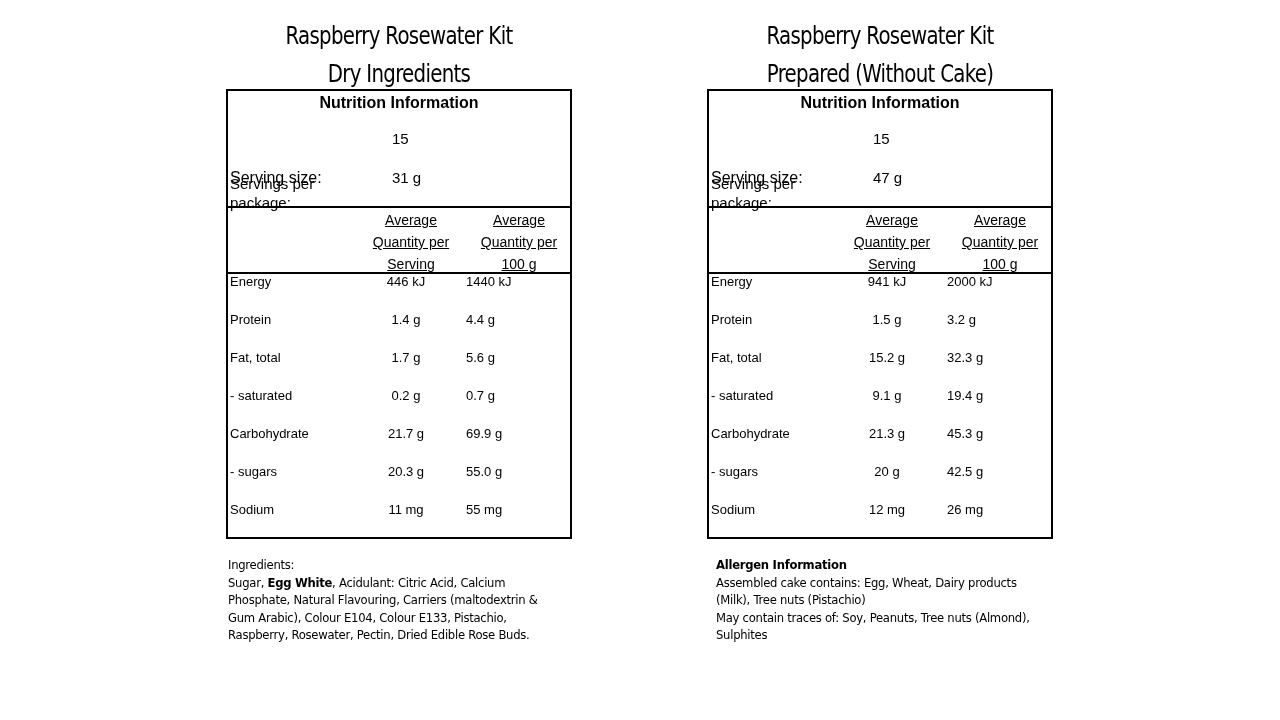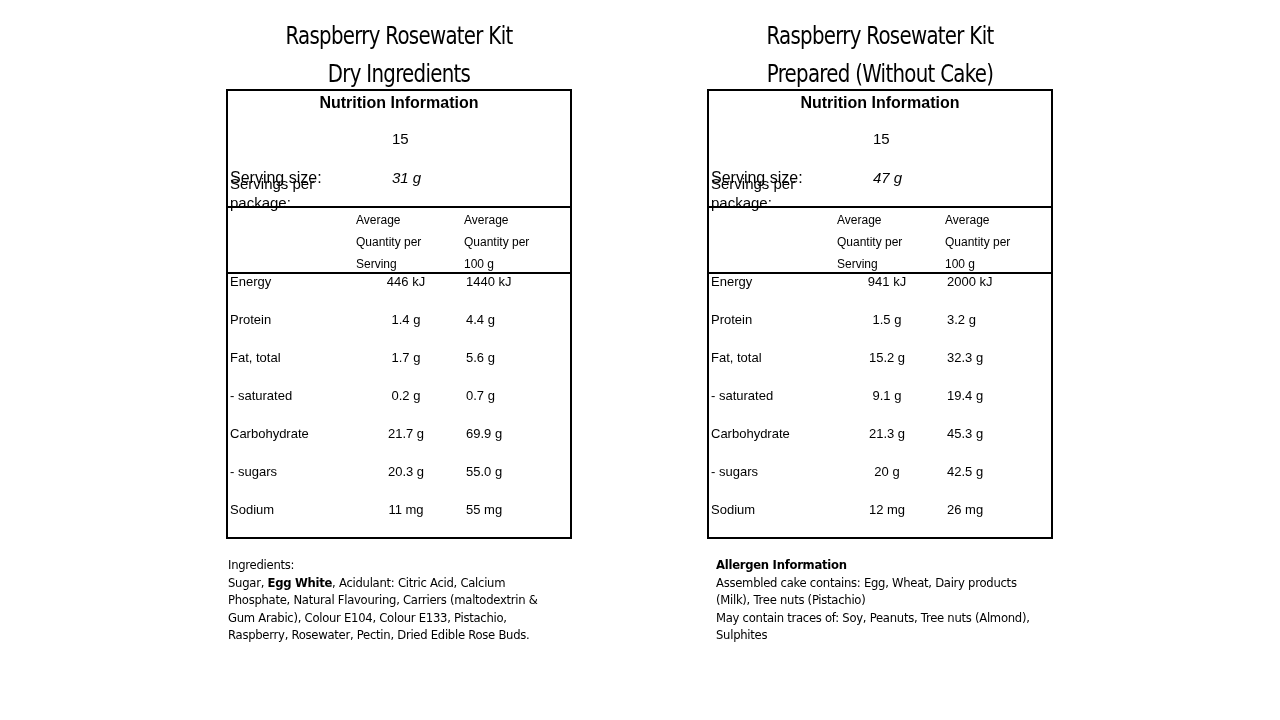--- a/index.html
+++ b/index.html
@@ -10,22 +10,22 @@
     .title { position: absolute; top: 17px; left: -30px; width: 406px; text-align: center; font-family: "DejaVu Sans", sans-serif; font-size: 25px; line-height: 38px; letter-spacing: -0.8px; font-stretch: condensed; transform: scaleX(0.88); transform-origin: center; }
     .label { position: absolute; top: 89px; left: 0; width: 346px; height: 450px; border: 2px solid #000; box-sizing: border-box; }
     .sec { position: absolute; left: 0; right: 0; }
     .sec1 { top: 0; height: 115px; border-bottom: 2px solid #000; }
     .sec2 { top: 115px; height: 66px; border-bottom: 2px solid #000; }
     .sec3 { top: 181px; bottom: 0; }
     .nhead { position: absolute; top: 3px; left: 0; right: 0; text-align: center; font-weight: bold; font-size: 16px; }
     .sp-label { position: absolute; left: 2px; top: 39px; font-size: 15px; line-height: 19px; width: 120px; margin-top: 44px; }
     .sp-val { position: absolute; left: 164px; top: 39px; font-size: 15px; }
     .ss-label { position: absolute; left: 2px; top: 78px; font-size: 16px; }
-    .ss-val { position: absolute; left: 164px; top: 78px; font-size: 15px; font-style: italic; }
-    .colhead { position: absolute; top: 3px; width: 110px; text-align: left; font-size: 12px; line-height: 22px; }
+    .ss-val { position: absolute; left: 164px; top: 78px; font-size: 15px; }
+    .colhead { position: absolute; top: 3px; width: 110px; text-align: center; font-size: 14px; line-height: 22px; text-decoration: underline; }
     .colhead.c1 { left: 128px; }
     .colhead.c2 { left: 236px; }
     .row { position: absolute; left: 0; right: 0; height: 38px; font-size: 13px; }
     .row .n { position: absolute; left: 2px; top: 0; }
     .row .v1 { position: absolute; left: 130px; width: 96px; text-align: center; top: 0; }
     .row .v2 { position: absolute; left: 238px; width: 96px; top: 0; }
     .footer { position: absolute; top: 556px; font-family: "DejaVu Sans", sans-serif; font-size: 12.5px; line-height: 17.6px; width: 350px; letter-spacing: -0.3px; transform: scaleX(0.93); transform-origin: left top; }
     .footer.left { left: 228px; }
     .footer.right { left: 716px; }
     b { font-weight: bold; }

